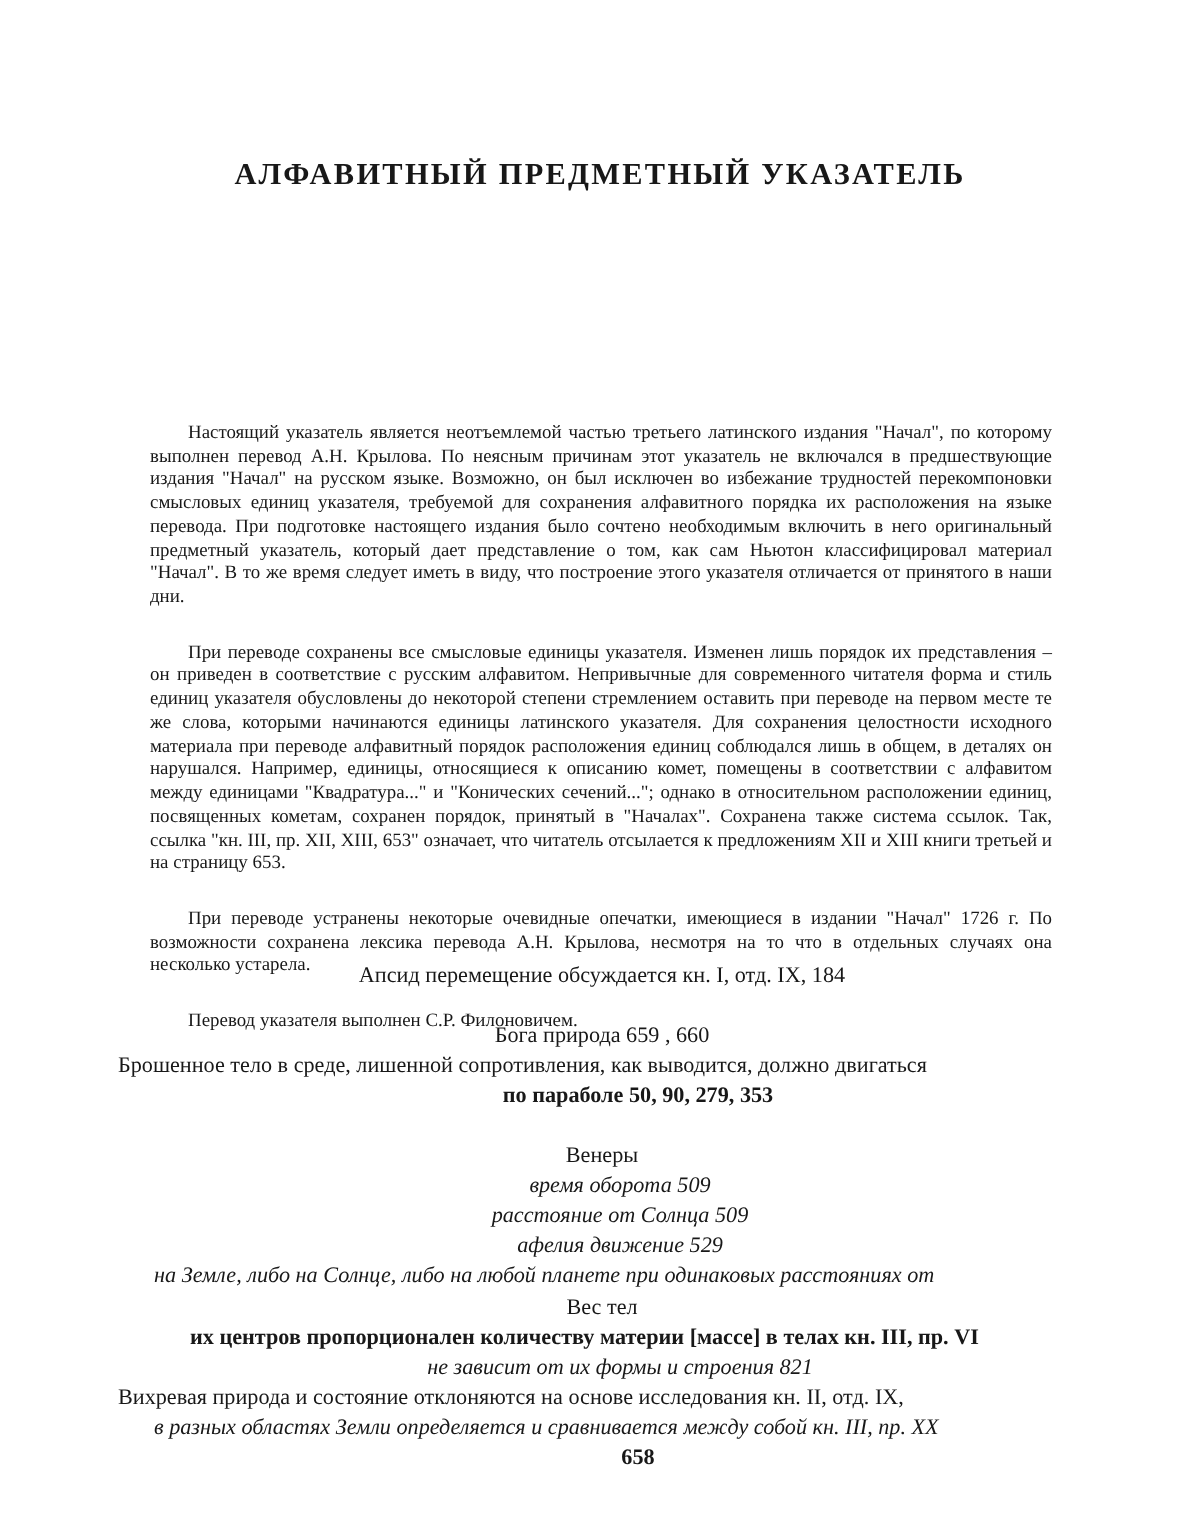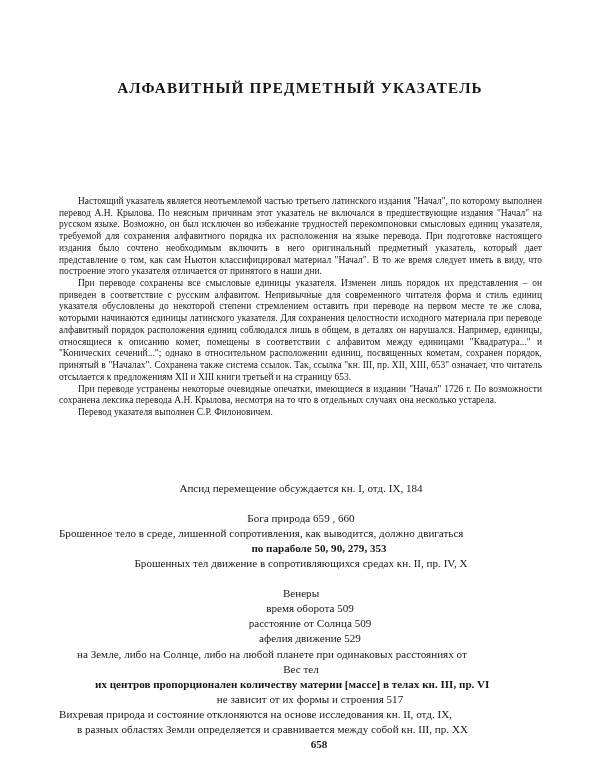--- a/index.html
+++ b/index.html
@@ -41,21 +41,21 @@
     left: 59px;
     top: 196px;
     width: 483px;
     font-size: 9.45px;
     line-height: 11.72px;
     text-align: justify;
     text-justify: inter-word;
     letter-spacing: 0.01px;
   }
   .preface p {
-    margin: 0;
+    margin: 16px;
     text-indent: 19px;
     text-align: justify;
   }
   .preface p.last-of-par {
     text-align: left;
   }
 
   
   .index {
     position: absolute;
@@ -74,20 +74,21 @@
   .entry.flush { text-align: center; }
 
   .gap { height: 15.05px; }
 
   
   .lvl0 {
     padding-left: 0;
   }
   .lvl1 {
     padding-left: 18px;
+    font-style: italic;
   }
   .lvl2 {
     padding-left: 36px;
     font-weight: bold;
   }
 </style>
 </head>
 <body>
 
 <div class="page">
@@ -100,28 +101,27 @@
     <p>При переводе устранены некоторые очевидные опечатки, имеющиеся в издании "Начал" 1726 г. По возможности сохранена лексика перевода А.Н. Крылова, несмотря на то что в отдельных случаях она несколько устарела.</p>
     <p class="last-of-par">Перевод указателя выполнен С.Р. Филоновичем.</p>
   </div>
 
   <div class="index">
       <div class="entry lvl0 flush">Апсид перемещение обсуждается кн. I, отд. IX, 184</div>
       <div class="gap"></div>
       <div class="entry lvl0 flush">Бога природа 659 , 660</div>
       <div class="entry lvl0">Брошенное тело в среде, лишенной сопротивления, как выводится, должно двигаться</div>
       <div class="entry lvl2 flush">по параболе 50, 90, 279, 353</div>
-      <div class="entry lvl0 flush">Брошенных тел движение в сопротивляющихся средах кн. II, пр. IV, X</div>
       <div class="gap"></div>
       <div class="entry lvl0 flush">Венеры</div>
       <div class="entry lvl1 flush">время оборота 509</div>
       <div class="entry lvl1 flush">расстояние от Солнца 509</div>
       <div class="entry lvl1 flush">афелия движение 529</div>
       <div class="entry lvl1">на Земле, либо на Солнце, либо на любой планете при одинаковых расстояниях от</div>
       <div class="entry lvl0 flush">Вес тел</div>
       <div class="entry lvl2">их центров пропорционален количеству материи [массе] в телах кн. III, пр. VI</div>
-      <div class="entry lvl1 flush">не зависит от их формы и строения 517</div>
+      <div class="entry lvl1 flush">не зависит от их формы и строения 821</div>
       <div class="entry lvl0">Вихревая природа и состояние отклоняются на основе исследования кн. II, отд. IX,</div>
       <div class="entry lvl1">в разных областях Земли определяется и сравнивается между собой кн. III, пр. XX</div>
       <div class="entry lvl2 flush">658</div>
     </div>
 
 </div>
 
 </body></html>

